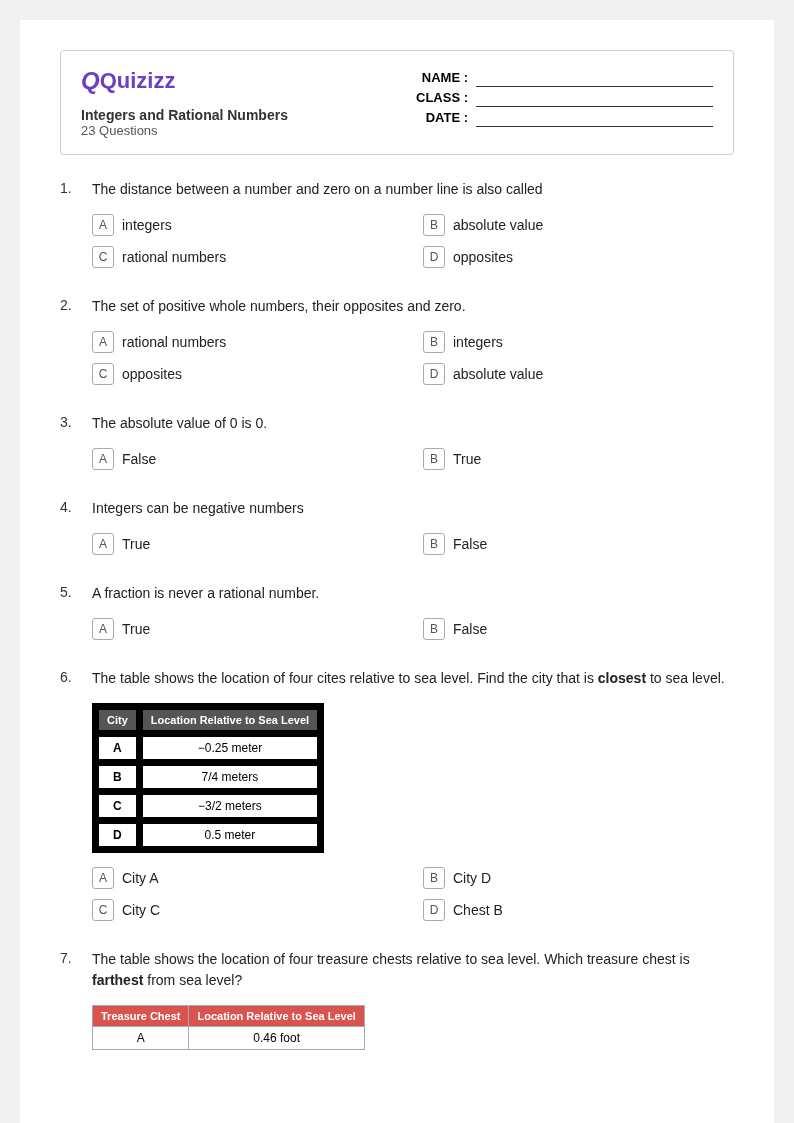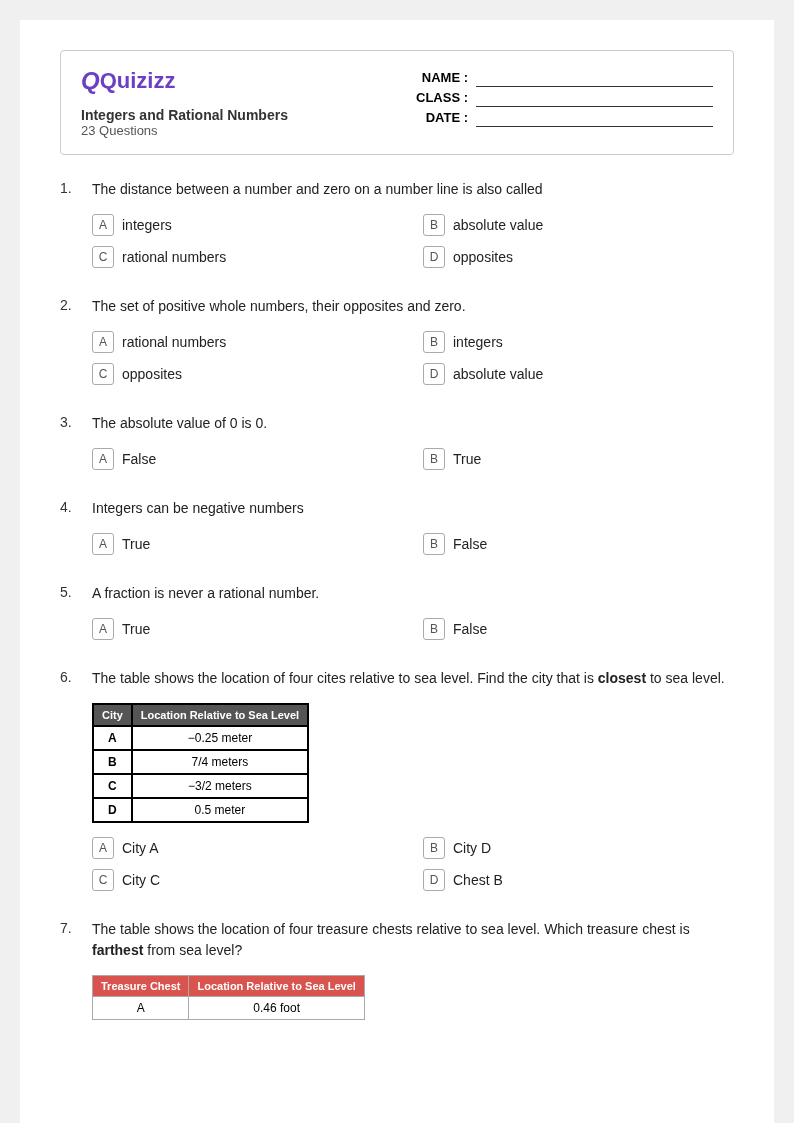--- a/index.html
+++ b/index.html
@@ -134,21 +134,21 @@
     }
     .table-img {
       flex-shrink: 0;
     }
     .sea-table {
       border-collapse: collapse;
       font-size: 12px;
       min-width: 155px;
     }
     .sea-table th, .sea-table td {
-      border: 2px solid #000000;
+      border: 7px solid #000000;
       padding: 4px 8px;
       text-align: center;
     }
     .sea-table th {
       background: #555;
       color: #fff;
       font-size: 11px;
     }
     .sea-table td:first-child {
       text-align: center;

